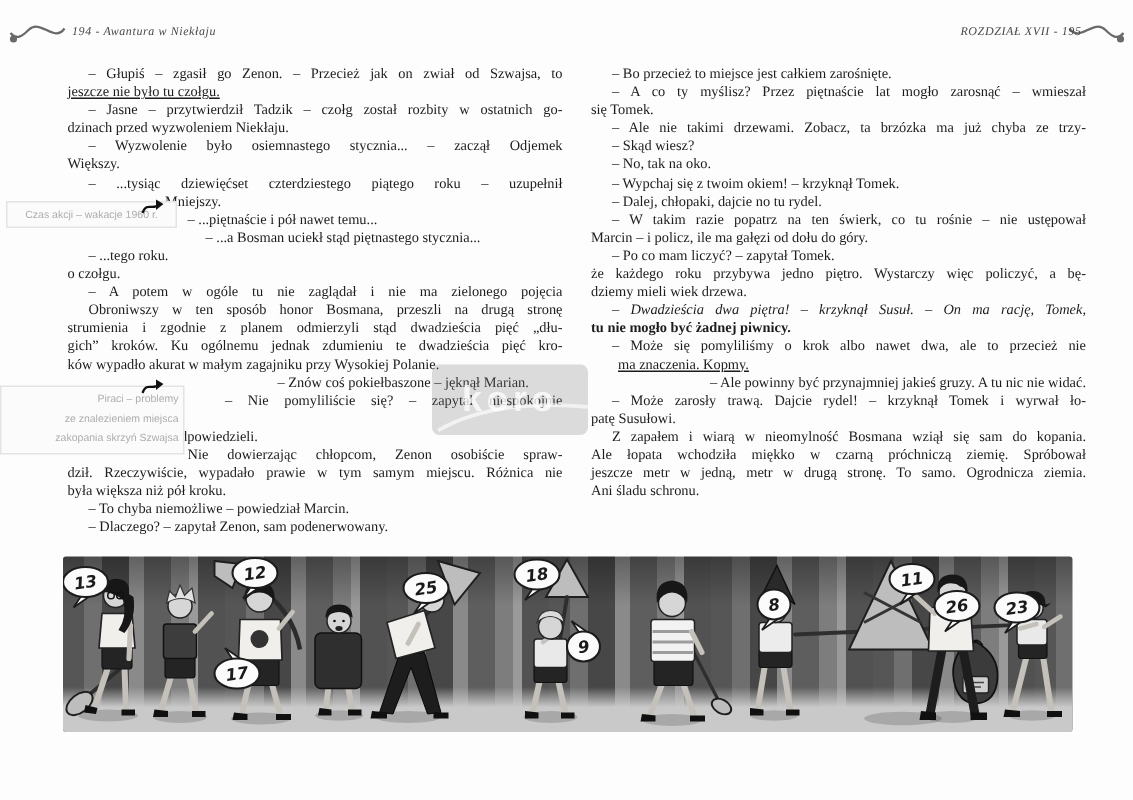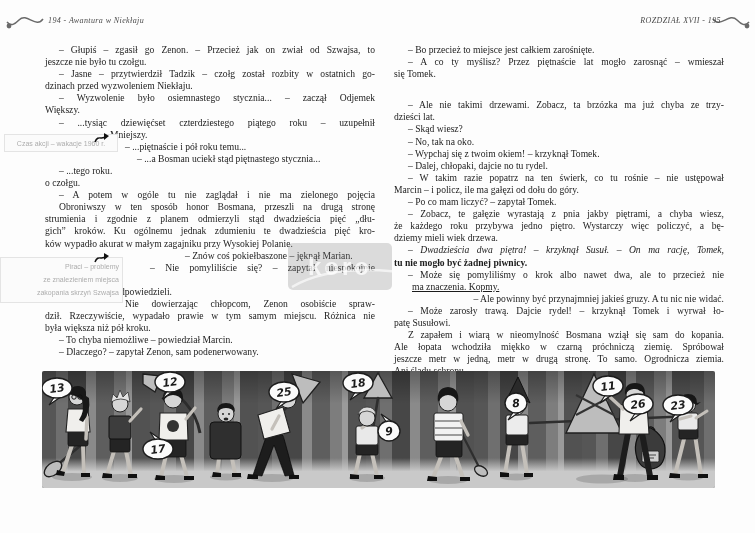--- a/index.html
+++ b/index.html
@@ -94,28 +94,28 @@
   <svg class="flourish fl-right" width="42" height="26" viewBox="0 0 42 26">
     <path d="M40,12 C33,22 24,5 16,13 C12,17 8,20 4,15" stroke="#6a6a6a" stroke-width="1.5" fill="none"></path>
     <circle cx="6" cy="19" r="2.4" fill="#6a6a6a"></circle>
   </svg>
 
   <div class="running-head rh-left">194 - Awantura w Niekłaju</div>
   <div class="running-head rh-right">ROZDZIAŁ XVII - 195</div>
 
   <div class="textcol col-left" id="leftcol">
       <div class="line j" style="padding-left: 14px;">– Głupiś – zgasił go Zenon. – Przecież jak on zwiał od Szwajsa, to</div>
-      <div class="line" style="padding-left: 0px;">jeszcze nie było tu czołgu.</div>
+      <div class="line" style="padding-left: 0px; text-decoration: underline;">jeszcze nie było tu czołgu.</div>
       <div class="line j" style="padding-left: 14px;">– Jasne – przytwierdził Tadzik – czołg został rozbity w ostatnich go-</div>
       <div class="line" style="padding-left: 0px;">dzinach przed wyzwoleniem Niekłaju.</div>
       <div class="line j" style="padding-left: 14px;">– Wyzwolenie było osiemnastego stycznia... – zaczął Odjemek</div>
       <div class="line" style="padding-left: 0px;">Większy.</div>
       <div class="line j" style="padding-left: 14px;">– ...tysiąc dziewięćset czterdziestego piątego roku – uzupełnił</div>
       <div class="line" style="padding-left: 65px;">Mniejszy.</div>
-      <div class="line" style="padding-left: 80px;">– ...piętnaście i pół roku temu...</div>
+      <div class="line" style="padding-left: 80px;">– ...piętnaście i pół nawet temu...</div>
       <div class="line" style="padding-left: 92px;">– ...a Bosman uciekł stąd piętnastego stycznia...</div>
       <div class="line" style="padding-left: 14px;">– ...tego roku.</div>
       <div class="line" style="padding-left: 0px;">o czołgu.</div>
       <div class="line j" style="padding-left: 14px;">– A potem w ogóle tu nie zaglądał i nie ma zielonego pojęcia</div>
       <div class="line j" style="padding-left: 14px;">Obroniwszy w ten sposób honor Bosmana, przeszli na drugą stronę</div>
       <div class="line j" style="padding-left: 0px;">strumienia i zgodnie z planem odmierzyli stąd dwadzieścia pięć „dłu-</div>
       <div class="line j" style="padding-left: 0px;">gich” kroków. Ku ogólnemu jednak zdumieniu te dwadzieścia pięć kro-</div>
       <div class="line" style="padding-left: 0px;">ków wypadło akurat w małym zagajniku przy Wysokiej Polanie.</div>
       <div class="line" style="padding-left: 140px;">– Znów coś pokiełbaszone – jęknął Marian.</div>
       <div class="line j" style="padding-left: 105px;">– Nie pomyliliście się? – zapytał niespokojnie</div>
@@ -124,30 +124,28 @@
       <div class="line j" style="padding-left: 80px;">Nie dowierzając chłopcom, Zenon osobiście spraw-</div>
       <div class="line j" style="padding-left: 0px;">dził. Rzeczywiście, wypadało prawie w tym samym miejscu. Różnica nie</div>
       <div class="line" style="padding-left: 0px;">była większa niż pół kroku.</div>
       <div class="line" style="padding-left: 14px;">– To chyba niemożliwe – powiedział Marcin.</div>
       <div class="line" style="padding-left: 14px;">– Dlaczego? – zapytał Zenon, sam podenerwowany.</div>
     </div>
   <div class="textcol col-right" id="rightcol">
       <div class="line" style="padding-left: 14px;">– Bo przecież to miejsce jest całkiem zarośnięte.</div>
       <div class="line j" style="padding-left: 14px;">– A co ty myślisz? Przez piętnaście lat mogło zarosnąć – wmieszał</div>
       <div class="line" style="padding-left: 0px;">się Tomek.</div>
-      <div class="line j" style="padding-left: 14px; margin-top: 19px;">– Ale nie takimi drzewami. Zobacz, ta brzózka ma już chyba ze trzy-</div>
-      <div class="line" style="padding-left: 0px;">dzieści lat.</div>
+      <div class="line j" style="padding-left: 14px;">– Ale nie takimi drzewami. Zobacz, ta brzózka ma już chyba ze trzy-</div>
       <div class="line" style="padding-left: 14px;">– Skąd wiesz?</div>
       <div class="line" style="padding-left: 14px;">– No, tak na oko.</div>
       <div class="line" style="padding-left: 14px;">– Wypchaj się z twoim okiem! – krzyknął Tomek.</div>
       <div class="line" style="padding-left: 14px;">– Dalej, chłopaki, dajcie no tu rydel.</div>
       <div class="line j" style="padding-left: 14px;">– W takim razie popatrz na ten świerk, co tu rośnie – nie ustępował</div>
       <div class="line" style="padding-left: 0px;">Marcin – i policz, ile ma gałęzi od dołu do góry.</div>
       <div class="line" style="padding-left: 14px;">– Po co mam liczyć? – zapytał Tomek.</div>
-      <div class="line j" style="padding-left: 14px;">– Zobacz, te gałęzie wyrastają z pnia jakby piętrami, a chyba wiesz,</div>
       <div class="line j" style="padding-left: 0px;">że każdego roku przybywa jedno piętro. Wystarczy więc policzyć, a bę-</div>
       <div class="line" style="padding-left: 0px;">dziemy mieli wiek drzewa.</div>
       <div class="line j" style="padding-left: 14px; font-style: italic;">– Dwadzieścia dwa piętra! – krzyknął Susuł. – On ma rację, Tomek,</div>
       <div class="line" style="padding-left: 0px; font-weight: bold;">tu nie mogło być żadnej piwnicy.</div>
       <div class="line j" style="padding-left: 14px;">– Może się pomyliliśmy o krok albo nawet dwa, ale to przecież nie</div>
       <div class="line" style="padding-left: 18px; text-decoration: underline;">ma znaczenia. Kopmy.</div>
       <div class="line" style="padding-left: 14px; text-align: right;">– Ale powinny być przynajmniej jakieś gruzy. A tu nic nie widać.</div>
       <div class="line j" style="padding-left: 14px;">– Może zarosły trawą. Dajcie rydel! – krzyknął Tomek i wyrwał ło-</div>
       <div class="line" style="padding-left: 0px;">patę Susułowi.</div>
       <div class="line j" style="padding-left: 14px;">Z zapałem i wiarą w nieomylność Bosmana wziął się sam do kopania.</div>

